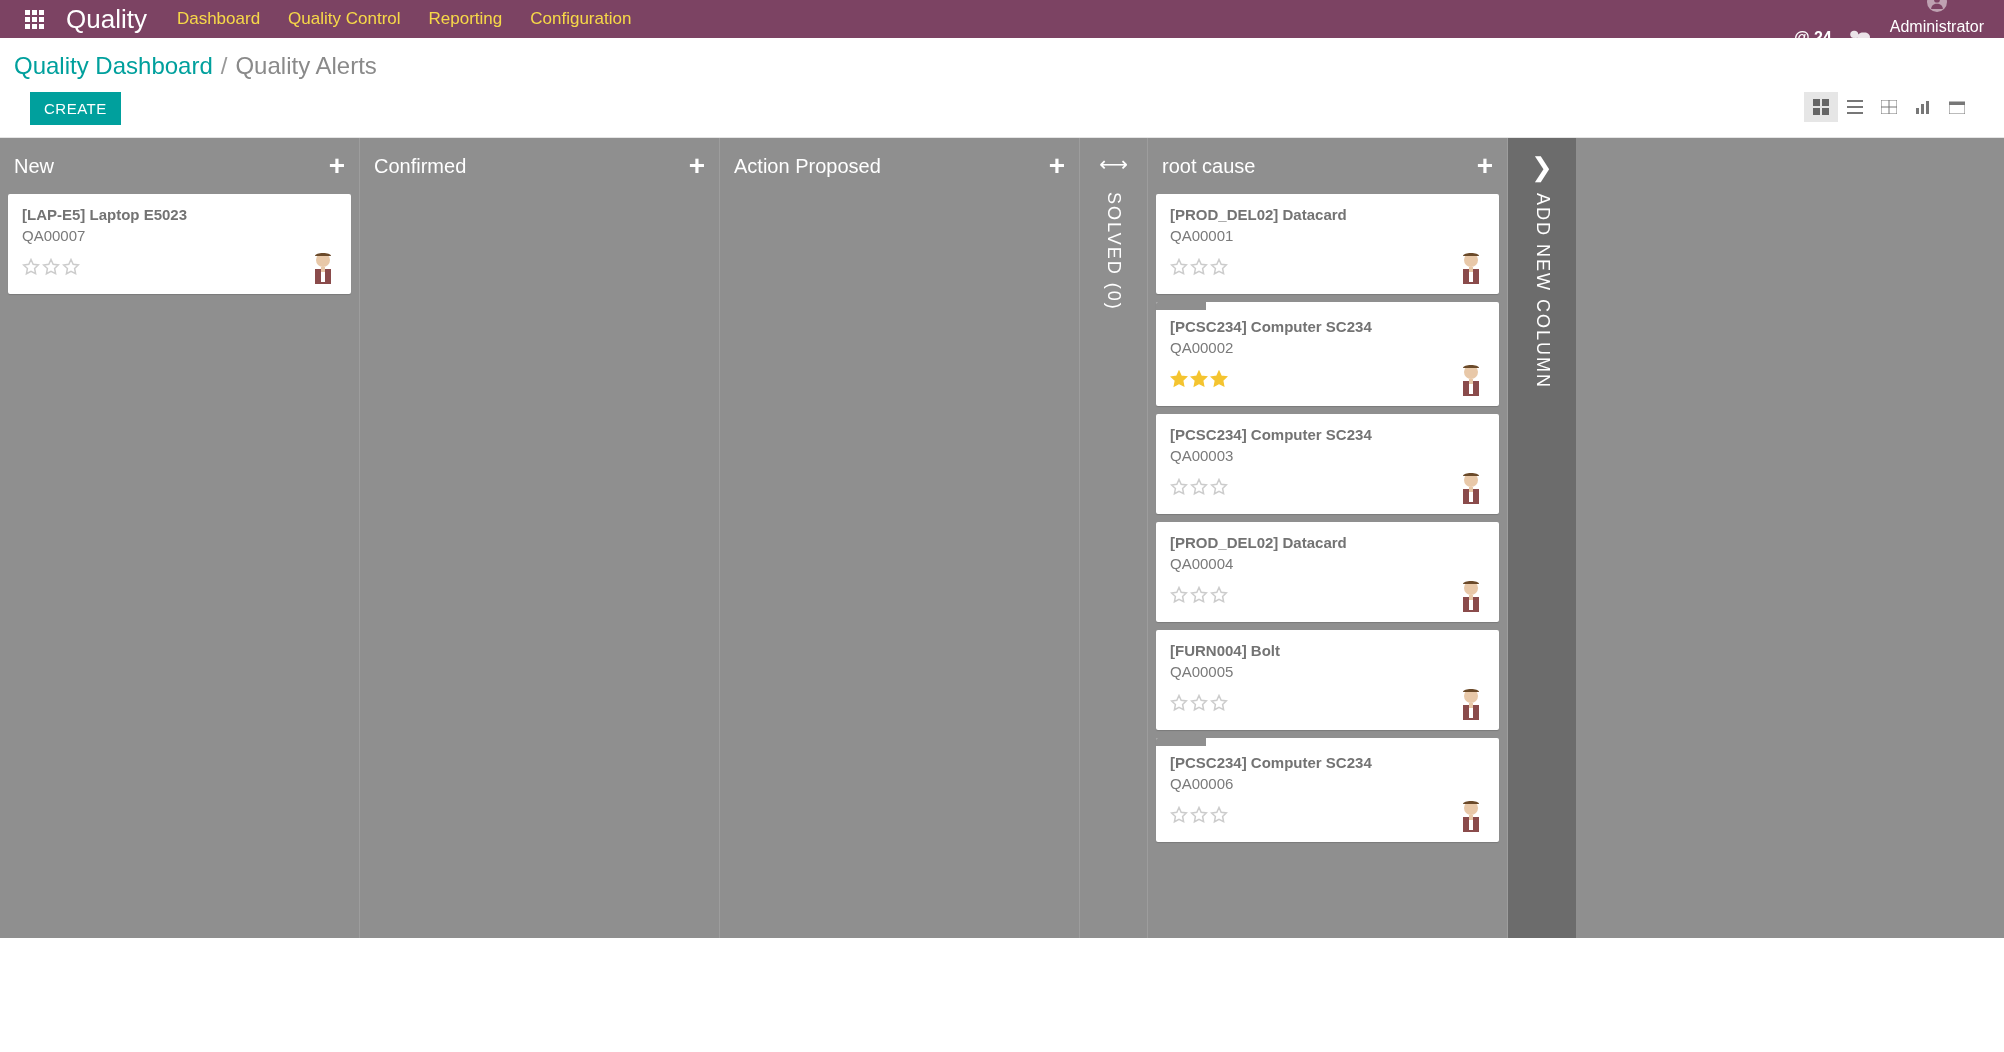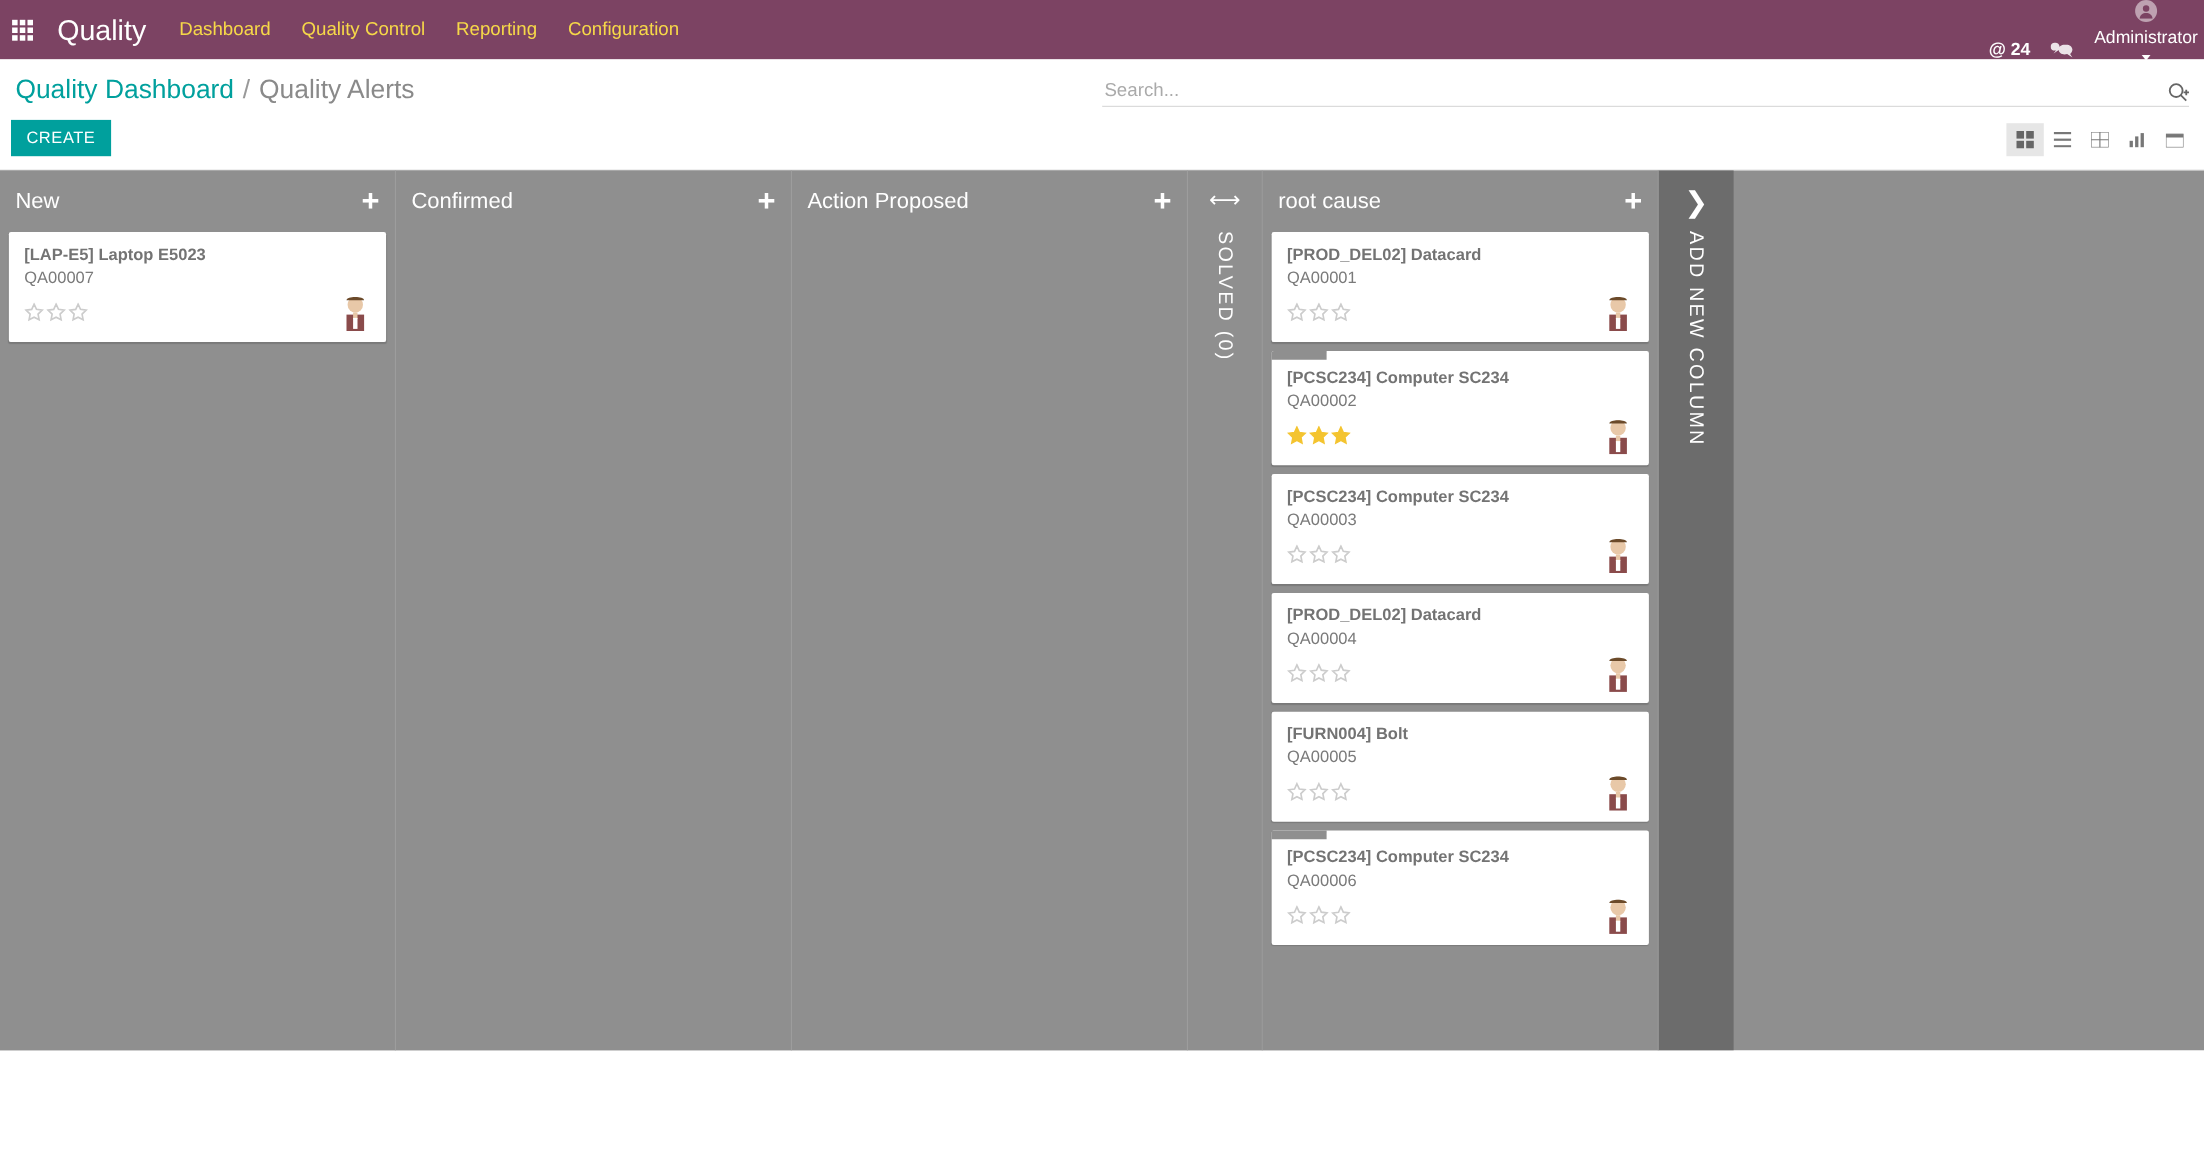--- a/index.html
+++ b/index.html
@@ -1,19 +1,19 @@
 <!DOCTYPE html>
 <html><head>
 <meta charset="utf-8">
 <style>
 * { box-sizing: border-box; margin: 0; padding: 0; }
 body { font-family: "Helvetica Neue", Arial, sans-serif; font-size: 13px; color: #4c4c4c; background: #fff; }
 
 
-.navbar { background: #7c4363; height: 54px; display: flex; align-items: center; padding: 0 6px; color: #fff; }
+.navbar { background: #7c4363; height: 38px; display: flex; align-items: center; padding: 0 20px; color: #fff; }
 .apps-btn { width: 28px; height: 28px; display: flex; align-items: center; justify-content: center; cursor: pointer; margin-right: 18px; }
 .apps-grid { display: grid; grid-template-columns: repeat(3,5px); gap: 2px; }
 .apps-grid span { width:5px; height:5px; background:#fff; }
 .brand { font-size: 26px; font-weight: 500; margin-right: 30px; }
 .nav-link { color: #fde047; margin-right: 28px; font-size: 17px; opacity: .95; cursor: pointer; }
 .nav-spacer { flex: 1; }
 .nav-right { display: flex; align-items: flex-end; gap: 18px; font-size: 16px; }
 .mention-badge { display: flex; align-items: center; gap: 4px; font-weight: 600; }
 .user-drop { display: flex; align-items: center; gap: 6px; cursor: pointer; flex-direction: column; }
 .user-avatar-small { width: 20px; height: 20px; border-radius: 50%; background: rgba(255,255,255,.5); display: inline-flex; align-items: center; justify-content: center; }
@@ -24,21 +24,21 @@
 .cp-row1 { display: flex; align-items: flex-start; padding: 14px 14px 8px; }
 .breadcrumbs { font-size: 24px; display: flex; align-items: center; gap: 8px; }
 .bc-link { color: #00a09d; cursor: pointer; }
 .bc-sep { color: #999; }
 .bc-current { color: #8a8a8a; }
 .search-wrap { margin-left: auto; width: 50%; position: relative; border-bottom: 1px solid #ccc; display: flex; align-items: center; }
 .search-input { width: 100%; border: none; outline: none; font-size: 17px; padding: 4px 28px 4px 2px; color: #555; }
 .search-input::placeholder { color: #aaa; }
 .search-icon-btn { position: absolute; right: 0; bottom: 2px; cursor: pointer; color: #666; }
 
-.cp-row2 { display: flex; align-items: flex-end; padding: 4px 10px 12px; }
+.cp-row2 { display: flex; align-items: flex-start; padding: 4px 30px 12px; }
 .btn-create { background: #00a09d; color: #fff; border: none; padding: 8px 14px; font-size: 15px; letter-spacing: .5px; cursor: pointer; }
 .view-switchers { margin-left: auto; display: flex; gap: 0; }
 .vs-btn { width: 34px; height: 30px; display: flex; align-items: center; justify-content: center; cursor: pointer; color: #7b7b7b; }
 .vs-btn.active { background: #e6e6e6; }
 
 
 .kanban { display: flex; min-height: 800px; background: #8f8f8f; }
 .kcol { width: 360px; flex-shrink: 0; background: #8f8f8f; display: flex; flex-direction: column; border-right: 1px solid #9d9d9d; }
 .kcol-header { height: 56px; display: flex; align-items: center; padding: 0 14px; color: #fff; font-size: 20px; }
 .kcol-plus { margin-left: auto; font-size: 28px; font-weight: 600; cursor: pointer; }
@@ -109,31 +109,20 @@
   </div>
 </div>
 
 <div class="control-panel">
   <div class="cp-row1">
     <div class="breadcrumbs">
       <span class="bc-link">Quality Dashboard</span>
       <span class="bc-sep">/</span>
       <span class="bc-current">Quality Alerts</span>
     </div>
-    <div class="search-wrap">
-      <input class="search-input" placeholder="Search..." style="">
-      <span class="search-icon-btn">
-        <svg width="20" height="20" viewBox="0 0 24 24">
-            <circle cx="10" cy="10" r="7" fill="none" stroke="#666" stroke-width="2"></circle>
-            <line x1="15" y1="15" x2="21" y2="21" stroke="#666" stroke-width="2"></line>
-            <line x1="18" y1="12" x2="24" y2="12" stroke="#666" stroke-width="2"></line>
-            <line x1="21" y1="9" x2="21" y2="15" stroke="#666" stroke-width="2"></line>
-          </svg>
-      </span>
-    </div>
   </div>
   <div class="cp-row2">
     <button class="btn-create">CREATE</button>
     <div class="view-switchers">
       <div class="vs-btn active">
           <svg width="16" height="16" viewBox="0 0 16 16">
             <rect x="0" y="0" width="7" height="7" fill="#666"></rect>
             <rect x="9" y="0" width="7" height="7" fill="#666"></rect>
             <rect x="0" y="9" width="7" height="7" fill="#666"></rect>
             <rect x="9" y="9" width="7" height="7" fill="#666"></rect>

